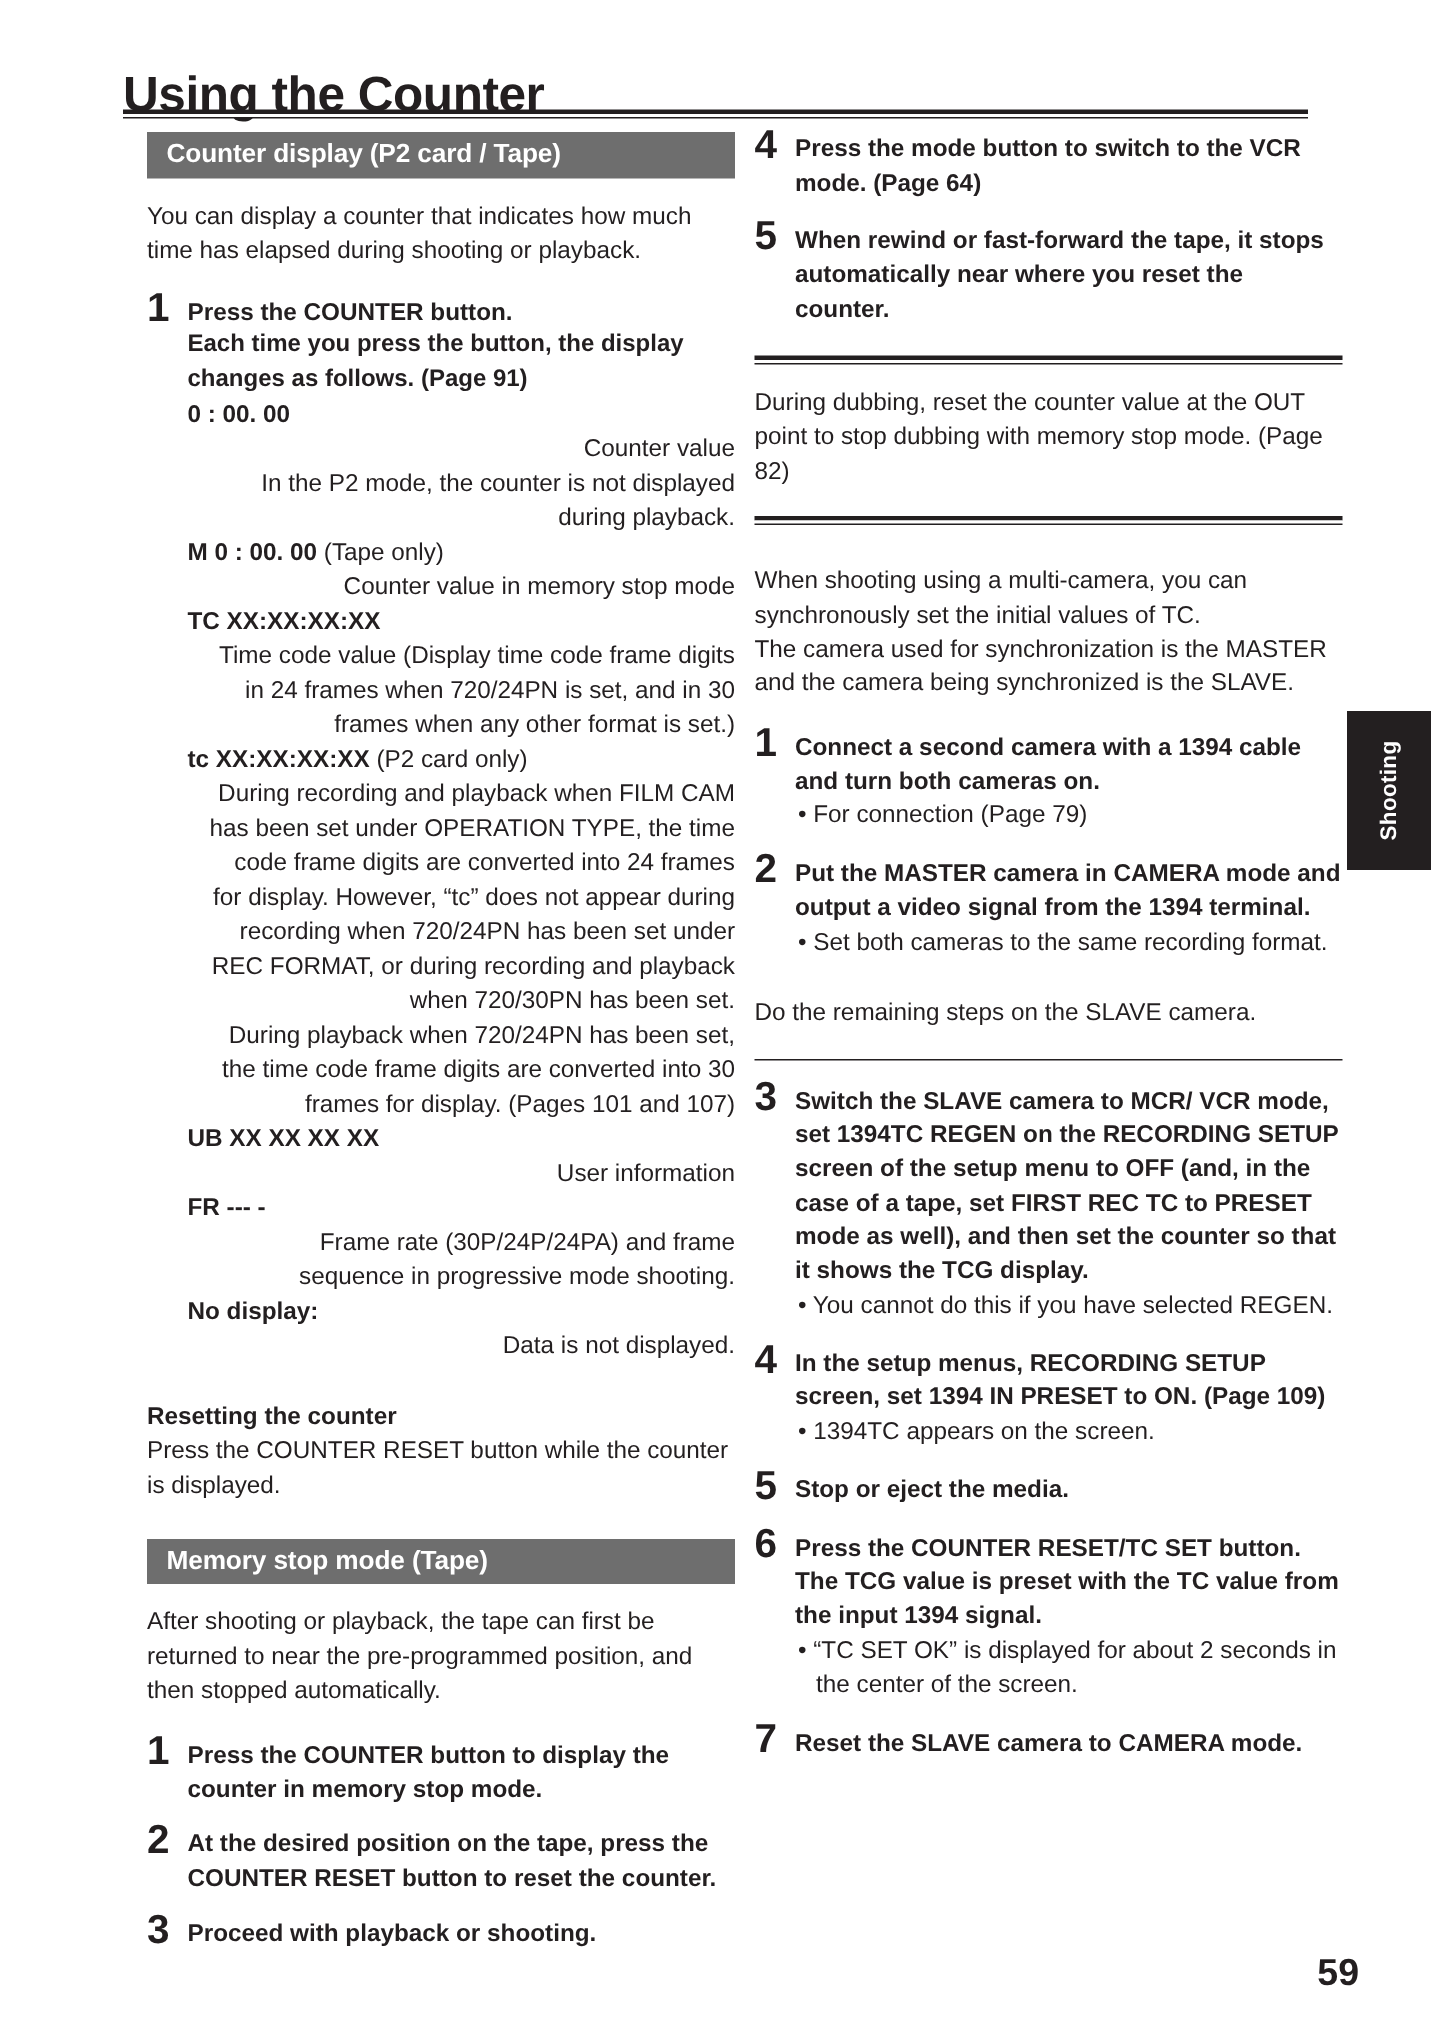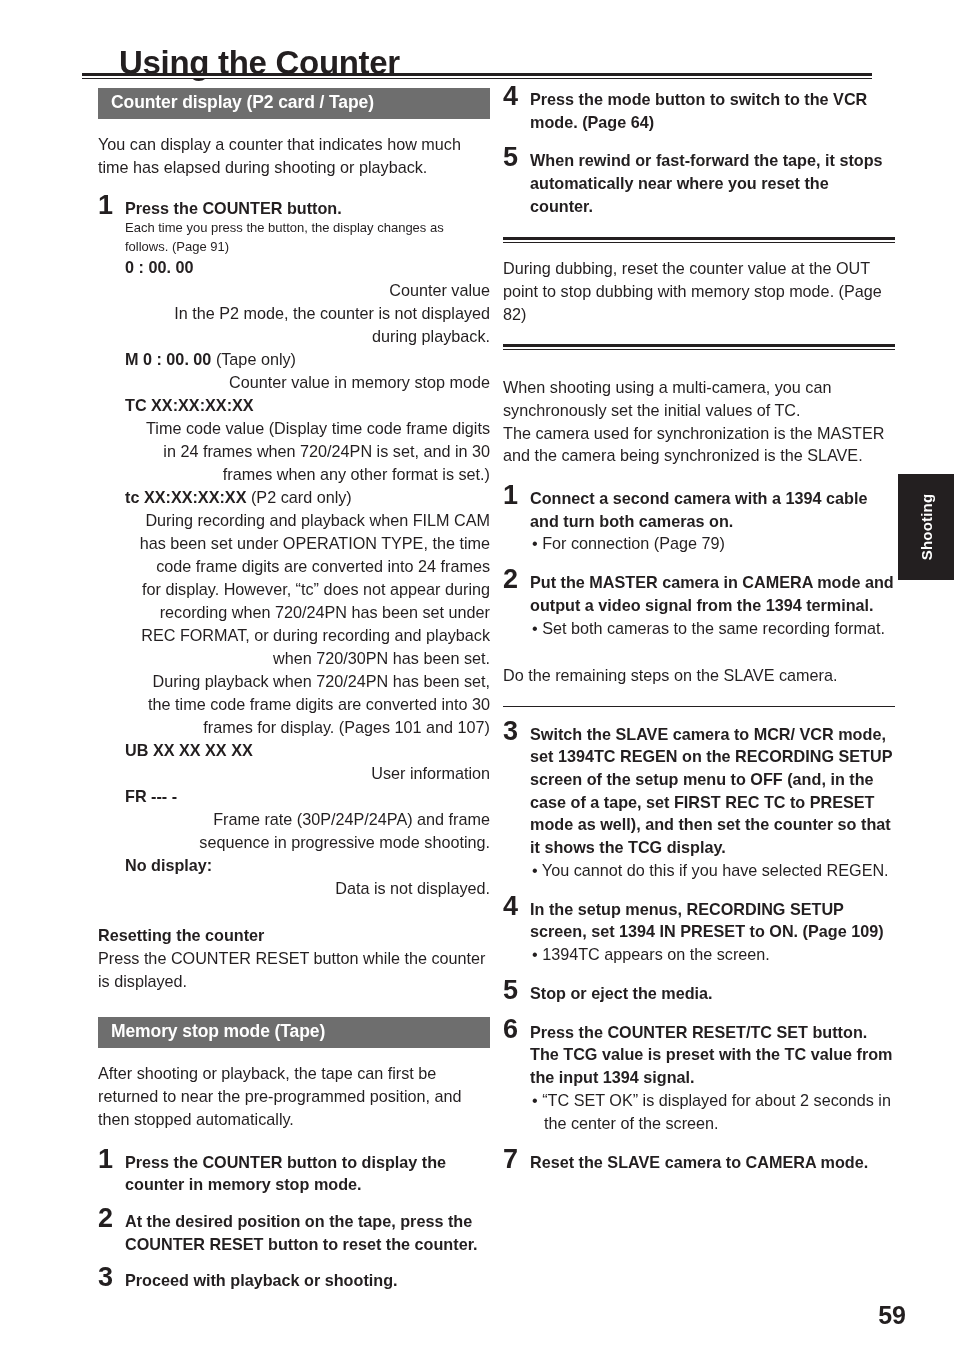--- a/index.html
+++ b/index.html
@@ -22,21 +22,20 @@
 
   
   .page-title {
     position: absolute;
     left: 82px;
     top: 22px;
     font-size: 33px;
     font-weight: bold;
     letter-spacing: -0.3px;
     color: #231f20;
-    margin-left: 37px;
   }
   .title-rule {
     position: absolute;
     left: 82px;
     top: 73px;
     width: 790px;
   }
   .title-rule .thick {
     height: 3px;
     background: #231f20;
@@ -114,22 +113,22 @@
     line-height: 1;
     color: #231f20;
   }
   .step .step-title {
     font-size: 16.2px;
     font-weight: bold;
     line-height: 1.40;
     display: block;
   }
   .step .step-body {
-    font-size: 13px;
-    font-weight: normal;
+    font-size: 16px;
+    font-weight: bold;
     line-height: 1.42;
     display: block;
   }
 
   
   .def-term {
     font-size: 16.2px;
     font-weight: bold;
     line-height: 1.42;
   }

